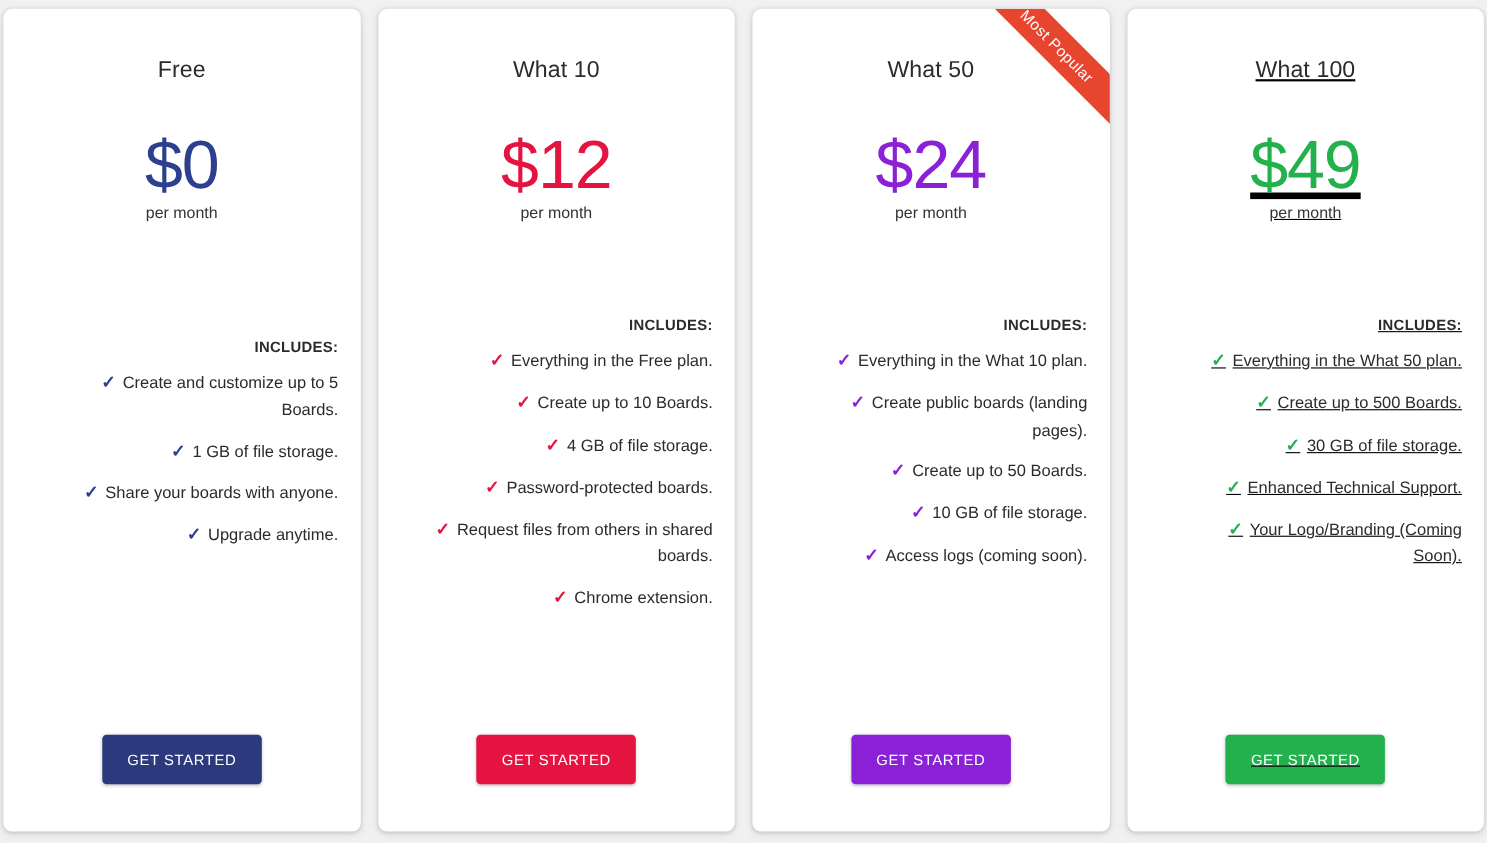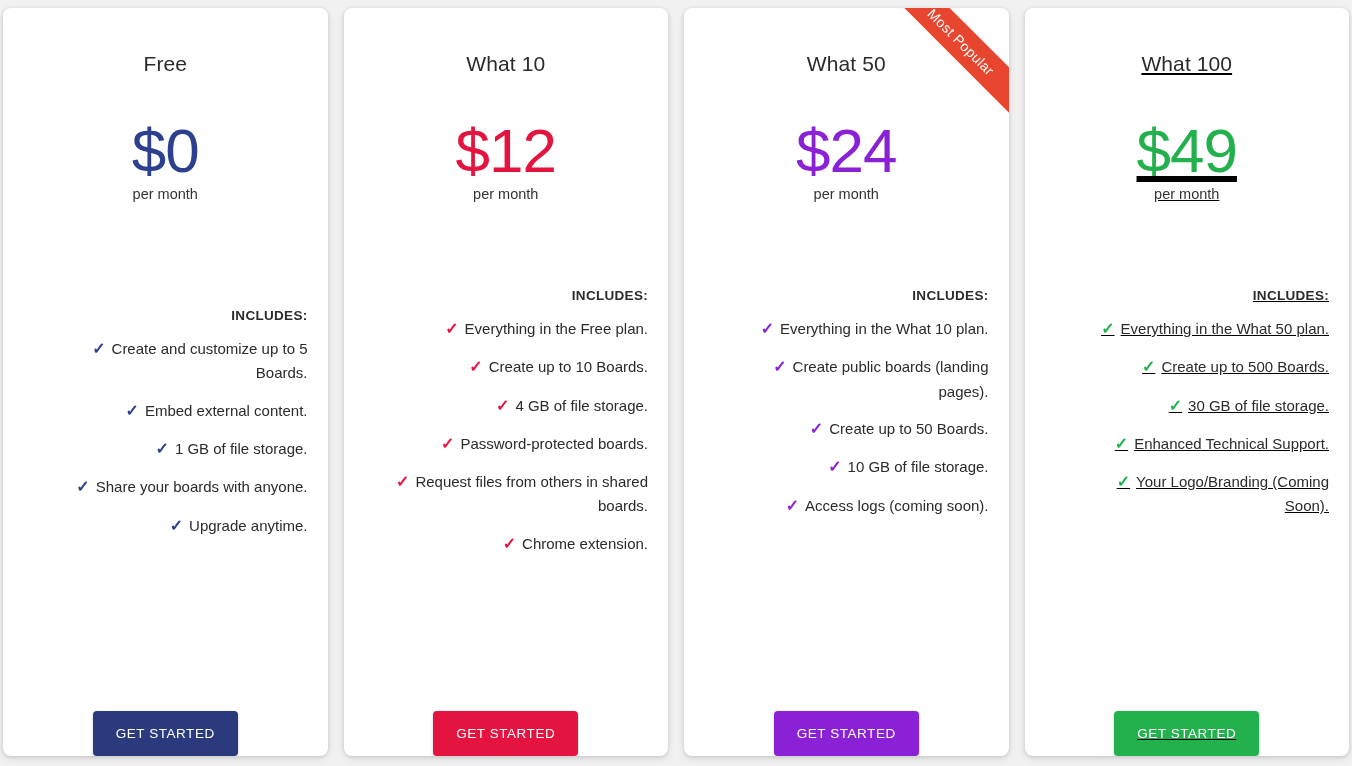--- a/index.html
+++ b/index.html
@@ -95,20 +95,21 @@
   .feature-check {
     font-size: 16px;
     font-weight: bold;
     margin-right: 6px;
   }
 
   .cta-wrap {
     margin-top: auto;
     display: flex;
     justify-content: center;
+    padding-bottom: 43px;
   }
 
   .cta-button {
     border: none;
     color: #ffffff;
     font-size: 13.5px;
     font-family: "Liberation Sans", sans-serif;
     letter-spacing: 0.55px;
     padding: 15px 23px;
     border-radius: 4px;
@@ -146,21 +147,20 @@
     <div class="plan-card">
       <div class="plan-header">
         <div class="plan-name">Free</div>
         <div class="plan-price" style="color:#2d3f8f">$0</div>
         <div class="plan-period">per month</div>
       </div>
       <div class="includes-block">
         <div class="includes-label">INCLUDES:</div>
         <ul class="feature-list">
           <li class="feature-item"><span class="feature-check" style="color:#2d3f8f">✓</span><span>Create and customize up to 5 Boards.</span></li>
-          <li class="feature-item"><span class="feature-check" style="color:#2d3f8f">✓</span><span>Embed external content.</span></li>
           <li class="feature-item"><span class="feature-check" style="color:#2d3f8f">✓</span><span>1 GB of file storage.</span></li>
           <li class="feature-item"><span class="feature-check" style="color:#2d3f8f">✓</span><span>Share your boards with anyone.</span></li>
           <li class="feature-item"><span class="feature-check" style="color:#2d3f8f">✓</span><span>Upgrade anytime.</span></li>
         </ul>
       </div>
       <div class="cta-wrap">
         <button class="cta-button" style="background:#2b3a7c">GET STARTED</button>
       </div>
     </div>
     <div class="plan-card">

